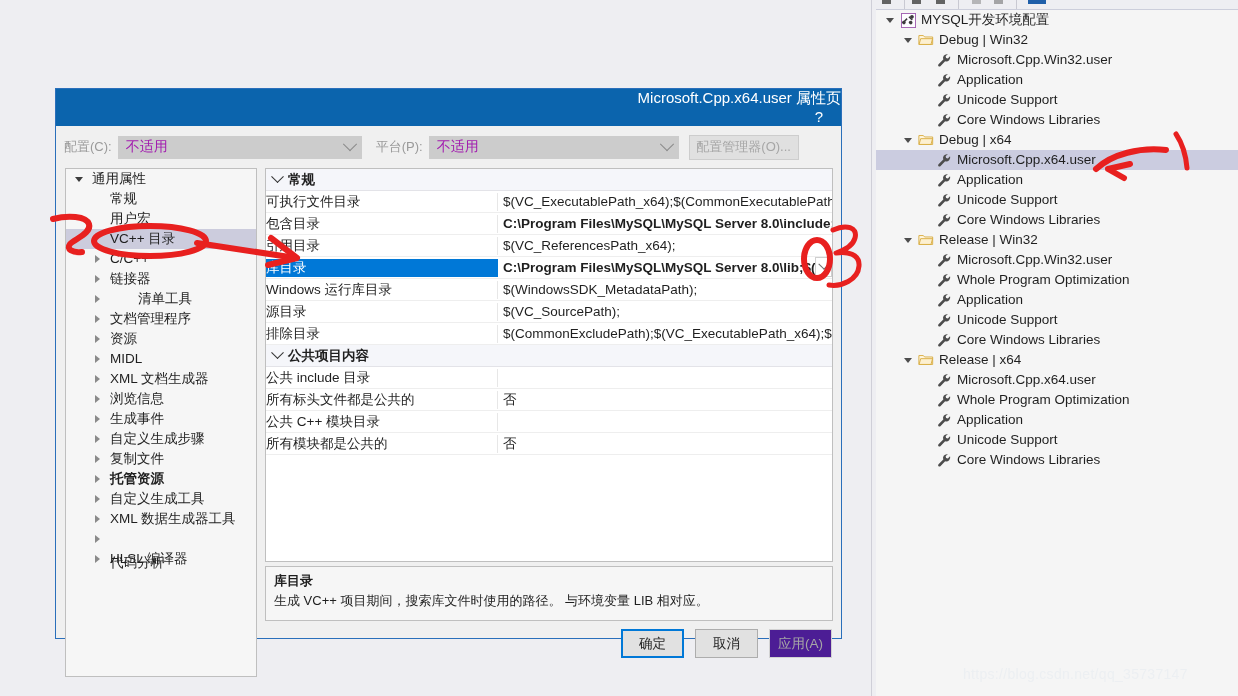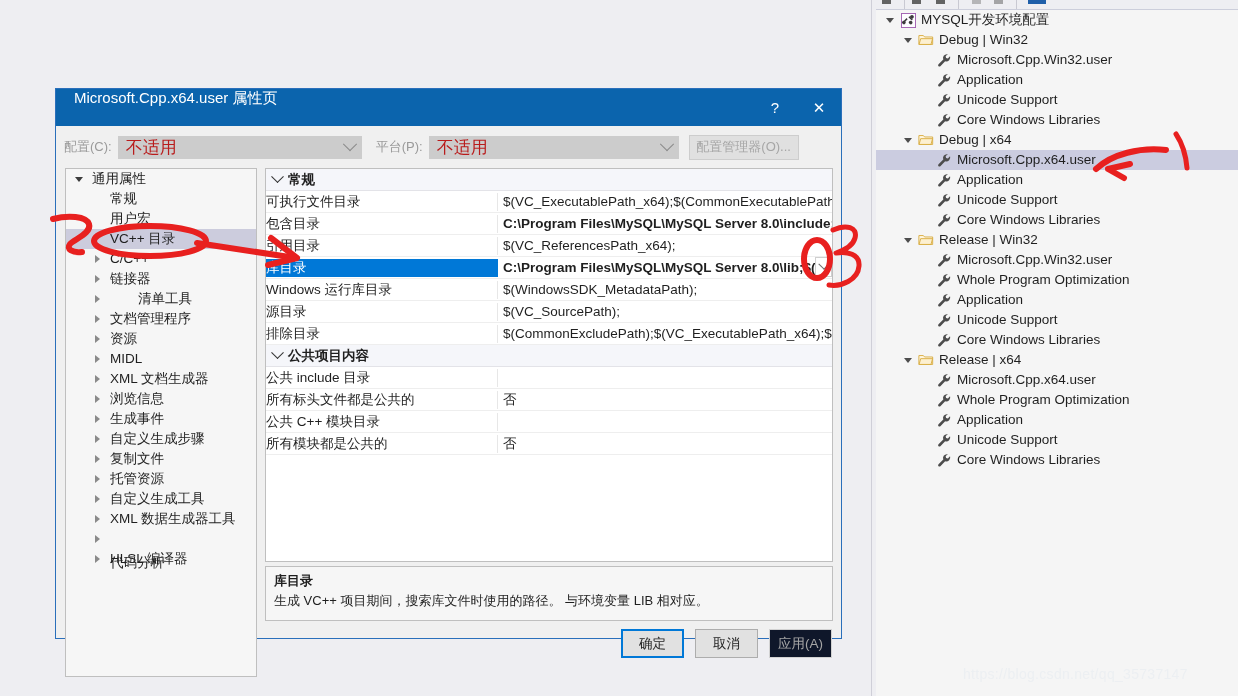--- a/index.html
+++ b/index.html
@@ -68,42 +68,42 @@
 
   
   .dialog{
     position:absolute;left:55px;top:88px;width:787px;height:551px;
     background:#f0f0f0;border:1px solid #2a6fbb;
     box-shadow:0 0 0 0 rgba(0,0,0,0);
     box-sizing:border-box;
   }
   .dlg-title{
     height:37px;background:#0b64ad;color:#ffffff;
-    display:flex;align-items:flex-start;
-    font-size:15px;padding-left:18px;box-sizing:border-box;
+    display:flex;align-items:flex-end;
+    font-size:15px;padding-left:10px;box-sizing:border-box;flex-direction:column;
   }
   .dlg-title .t-txt{flex:1;}
   .dlg-btn{
     width:44px;height:37px;display:flex;align-items:center;justify-content:center;
     color:#ffffff;font-size:15px;
   }
   .dlg-body{
     position:absolute;left:0;top:37px;right:0;bottom:0;
     background:#f0f0f0;
   }
   
   .cfg-row{
     position:absolute;left:8px;top:6px;right:8px;height:30px;
     display:flex;align-items:center;font-size:13px;color:#9a9a9a;
   }
   .cfg-lbl{margin-right:6px;white-space:nowrap;}
   .combo{
     height:23px;background:#cccccc;border:1px solid #cccccc;
     display:flex;align-items:center;position:relative;
-    font-size:17px;color:#b91c1c;box-sizing:border-box;
+    font-size:14px;color:#a21caf;box-sizing:border-box;
     padding-left:7px;
   }
   .combo .cv{flex:1;}
   .combo .carat{
     width:22px;display:flex;align-items:center;justify-content:center;
   }
   .chev{width:9px;height:9px;border-right:1.3px solid #8a8a8a;border-bottom:1.3px solid #8a8a8a;transform:rotate(45deg) translate(-2px,-2px);}
   #combo-config{width:244px;}
   #combo-platform{width:250px;}
   .cfgmgr-btn{
@@ -177,21 +177,21 @@
   
   .dlg-footer{
     position:absolute;right:9px;top:503px;display:flex;gap:11px;align-items:center;
   }
   .btn{
     width:63px;height:29px;display:flex;align-items:center;justify-content:center;
     font-size:13.5px;background:#e1e1e1;border:1px solid #adadad;color:#1f1f1f;
     box-sizing:border-box;
   }
   .btn.primary{background:#e1e1e1;border:2px solid #0078d7;}
-  .btn.disabled{color:#a6a6a6;background:#0f172a;border:1px solid #d2d2d2;}
+  .btn.disabled{color:#a6a6a6;background:#4c1d95;border:1px solid #d2d2d2;}
 
   
   .anno{position:absolute;left:0;top:0;width:1238px;height:696px;pointer-events:none;}
   .watermark{
     position:absolute;left:963px;top:666px;
     font-size:14px;color:#eceff2;letter-spacing:.3px;
     white-space:nowrap;
   }
 </style>
 </head>
@@ -552,21 +552,21 @@
               <span class="hollow"></span>
             </span>
             <span style="padding-left: 6px;">自定义生成步骤</span>
           </div>
           <div class="lt-row" style="padding-left: 24px;">
             <span class="lt-wedge">
               <span class="hollow"></span>
             </span>
             <span style="padding-left: 6px;">复制文件</span>
           </div>
-          <div class="lt-row" style="padding-left: 24px;">
+          <div class="lt-row" style="padding-left: 24px; font-weight: bold;">
             <span class="lt-wedge">
               <span class="hollow"></span>
             </span>
             <span style="padding-left: 6px;">托管资源</span>
           </div>
           <div class="lt-row" style="padding-left: 24px;">
             <span class="lt-wedge">
               <span class="hollow"></span>
             </span>
             <span style="padding-left: 6px;">自定义生成工具</span>

